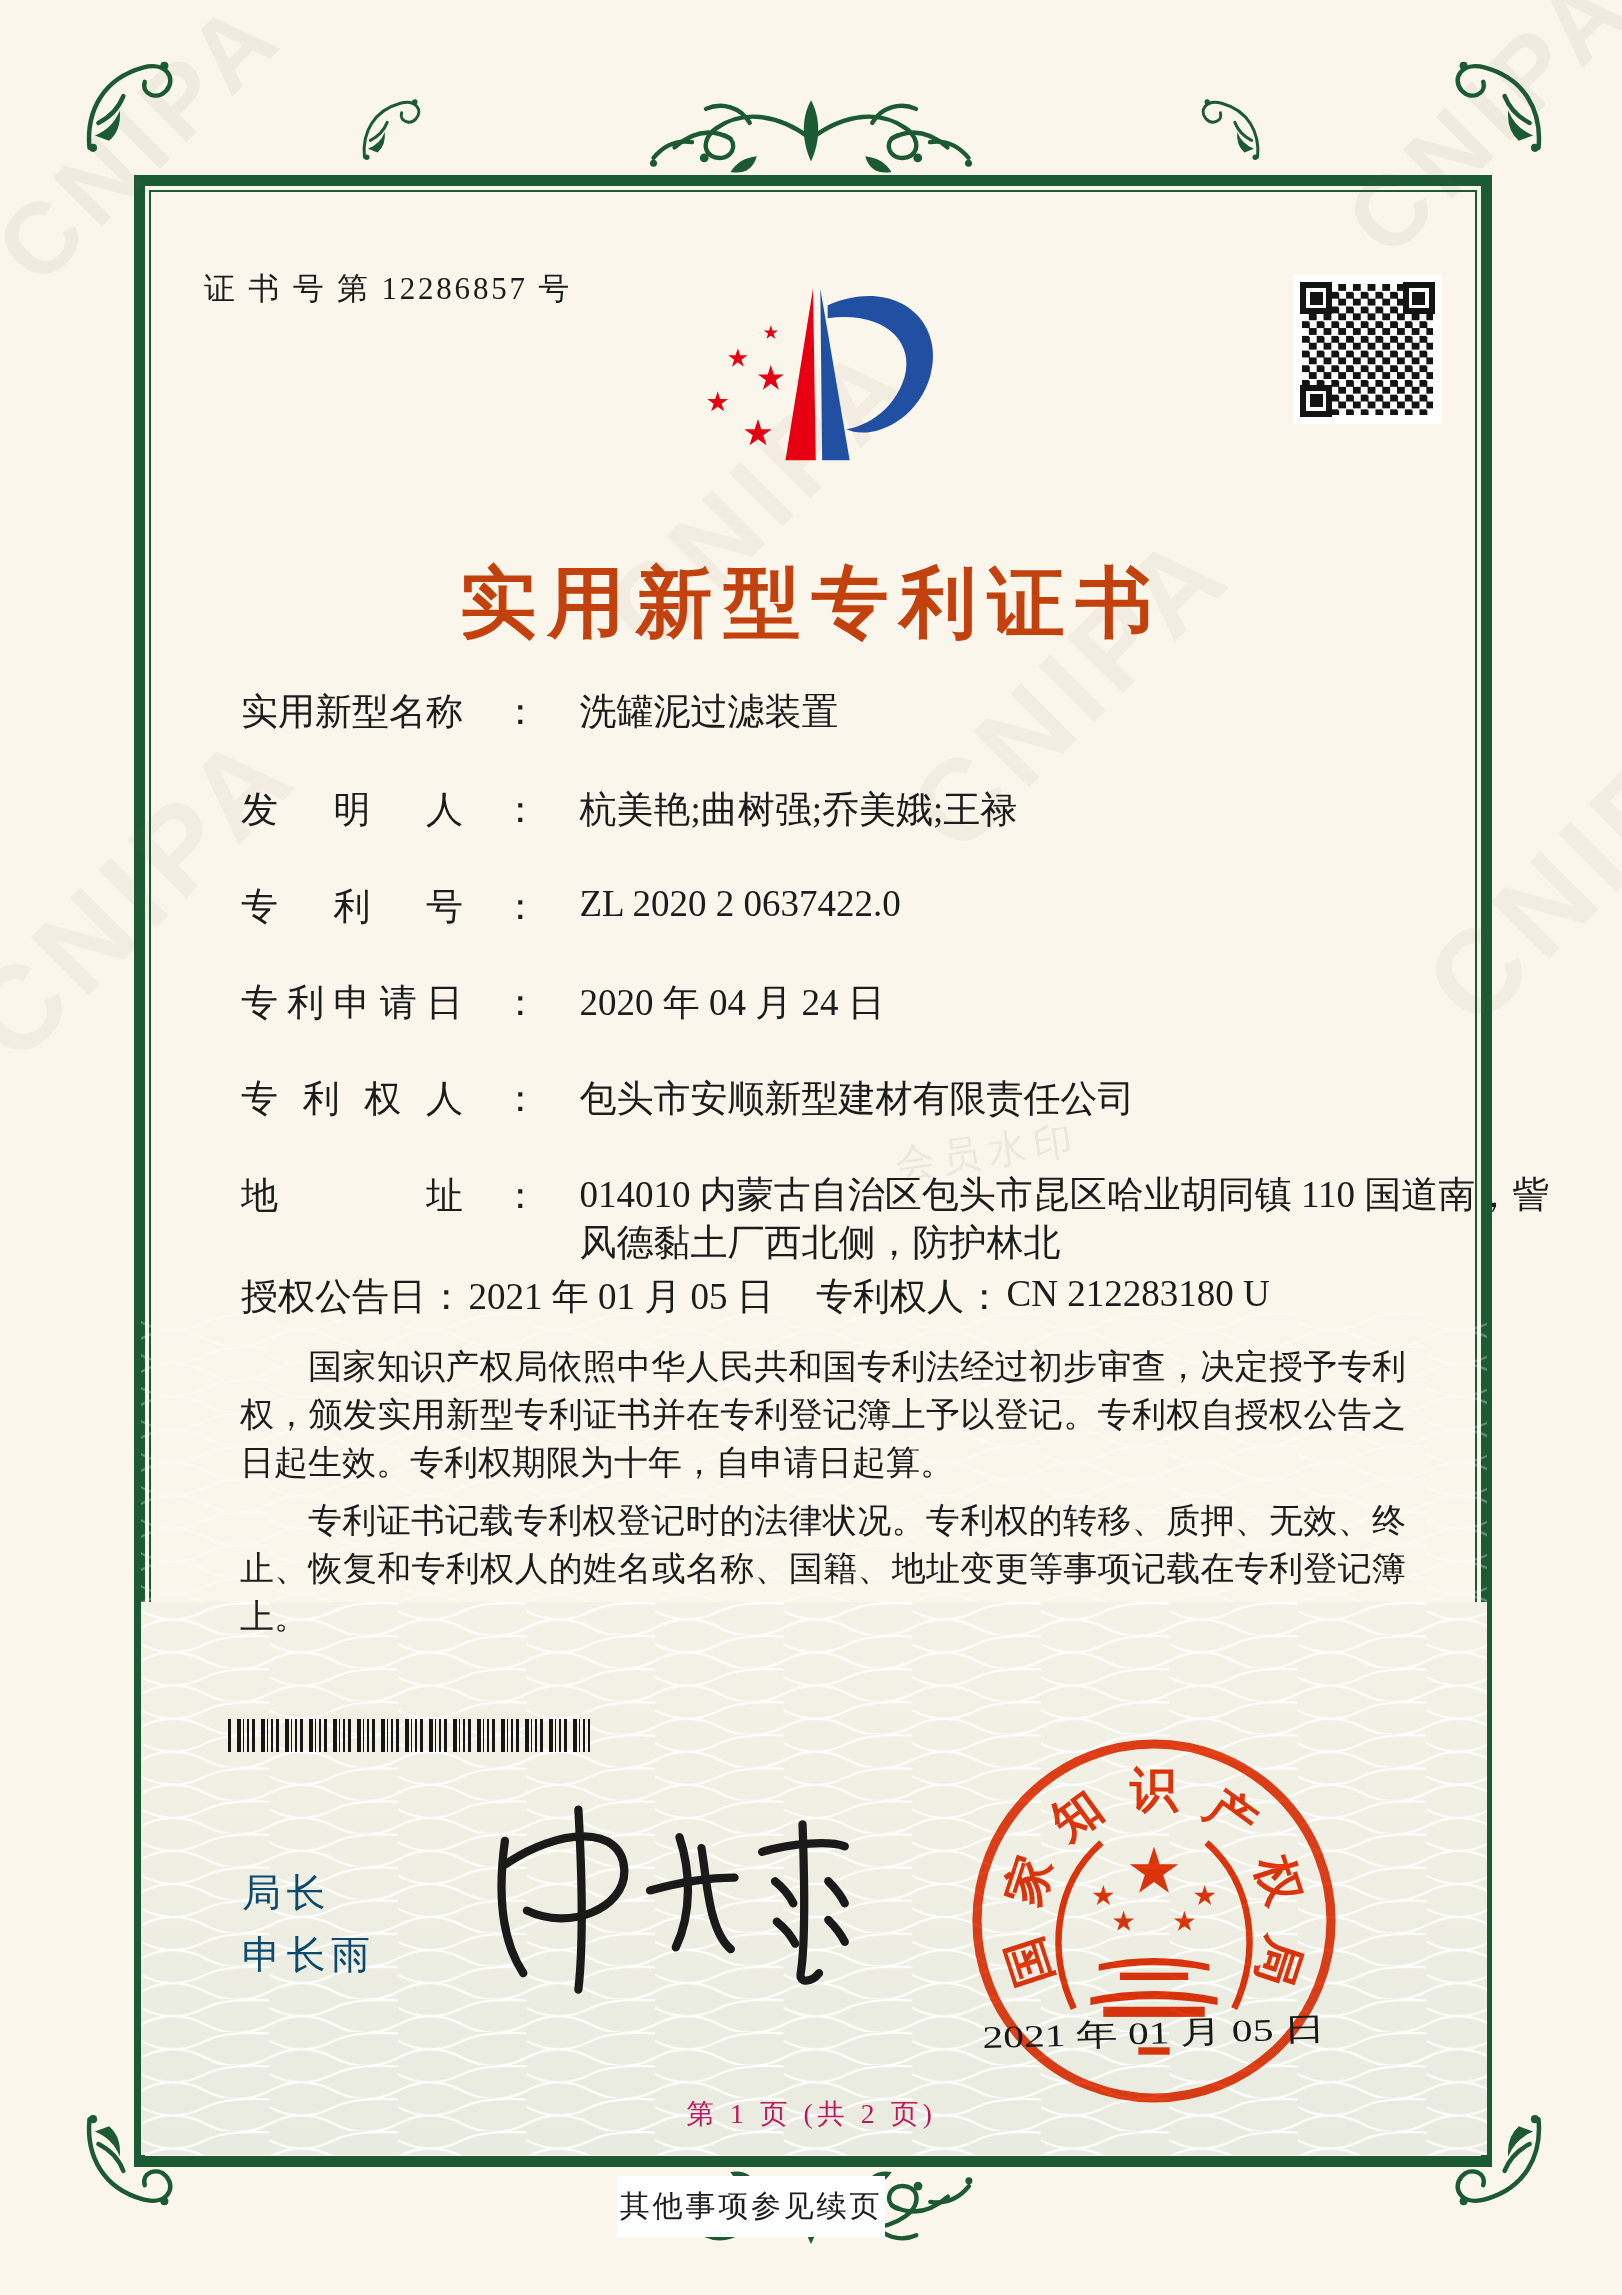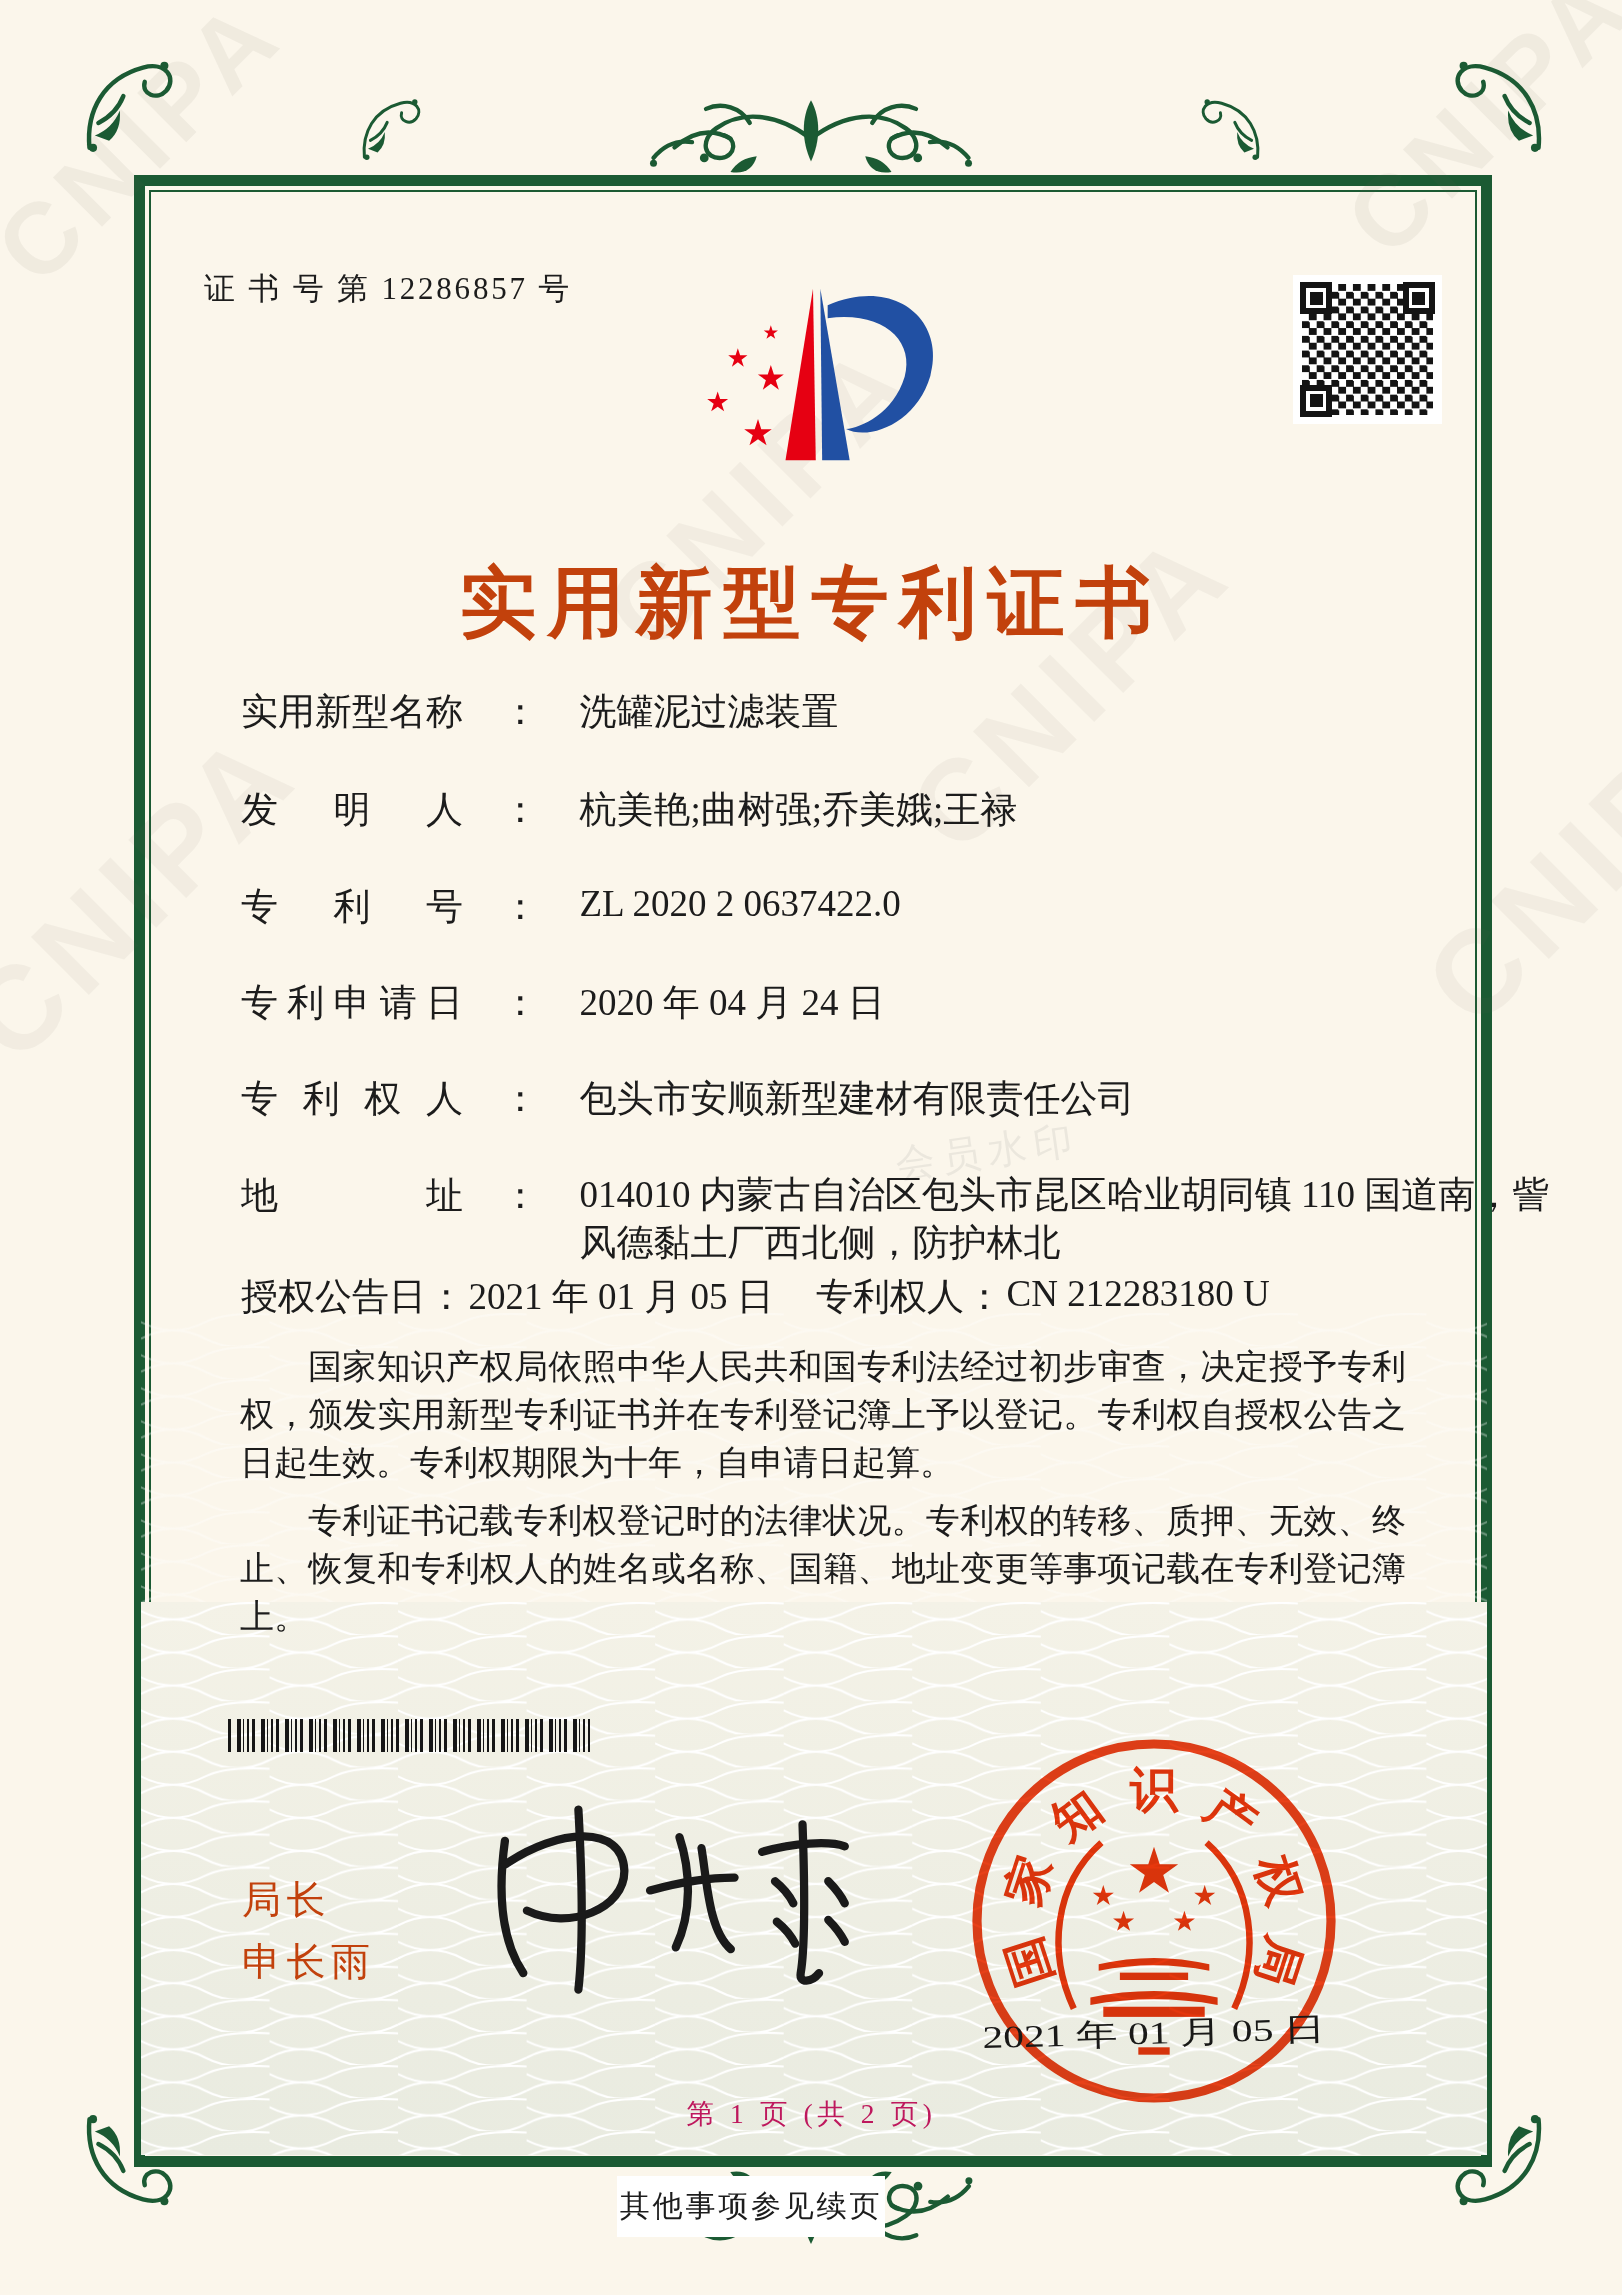--- a/index.html
+++ b/index.html
@@ -65,22 +65,22 @@
   
   .paras{position:absolute;left:230px;top:1333px;width:1186px;z-index:4;
     font-size:34px;line-height:48px;text-align:justify;}
   .paras p{margin:10px;text-indent:2em;}
   
   .barcode{position:absolute;left:228px;top:1719px;width:362px;height:33px;z-index:4;
     background:repeating-linear-gradient(90deg,
       #161616 0 2.8px,transparent 2.8px 4.6px,#161616 4.6px 5.5px,transparent 5.5px 9.2px,
       #161616 9.2px 13px,transparent 13px 14.7px,#161616 14.7px 15.6px,transparent 15.6px 19px,
       #161616 19px 21px,transparent 21px 24px);}
-  .signoff{position:absolute;left:242px;z-index:4;font-size:39px;color:#c2410c;
-    font-family:Liberation Sans, sans-serif;letter-spacing:5.5px;margin-top:7px;}
+  .signoff{position:absolute;left:242px;z-index:4;font-size:39px;color:#0c4a6e;
+    font-family:Liberation Sans, sans-serif;letter-spacing:5.5px;}
   .role{top:1866px;} .name{top:1928px;}
   .sig{position:absolute;left:470px;top:1793px;z-index:5;}
   .seal{position:absolute;left:965px;top:1732px;z-index:5;mix-blend-mode:multiply;}
   .pageinfo{position:absolute;left:0;top:2096px;width:100%;text-align:center;z-index:4;
     font-size:27.5px;letter-spacing:4.6px;color:#be185d;}
   .cont-box{position:absolute;left:617px;top:2176px;width:268px;height:61px;background:#fff;
     z-index:6;display:flex;align-items:center;justify-content:center;
     font-size:30px;letter-spacing:2.8px;color:#1c1c1c;}
 </style>
 </head>

